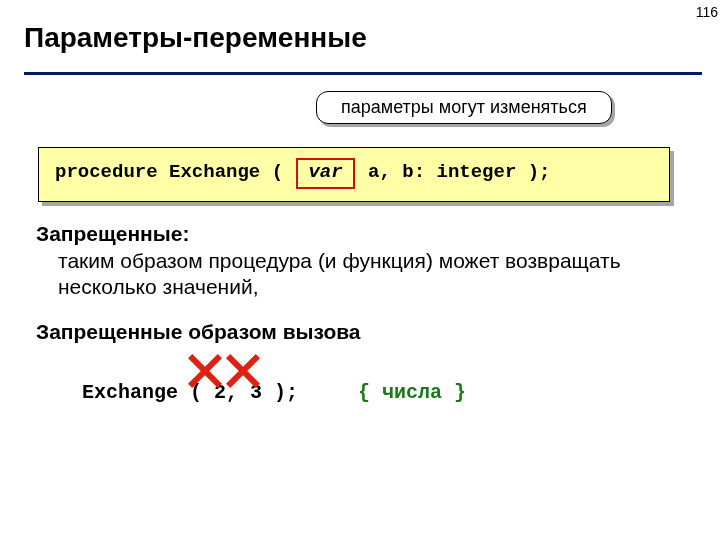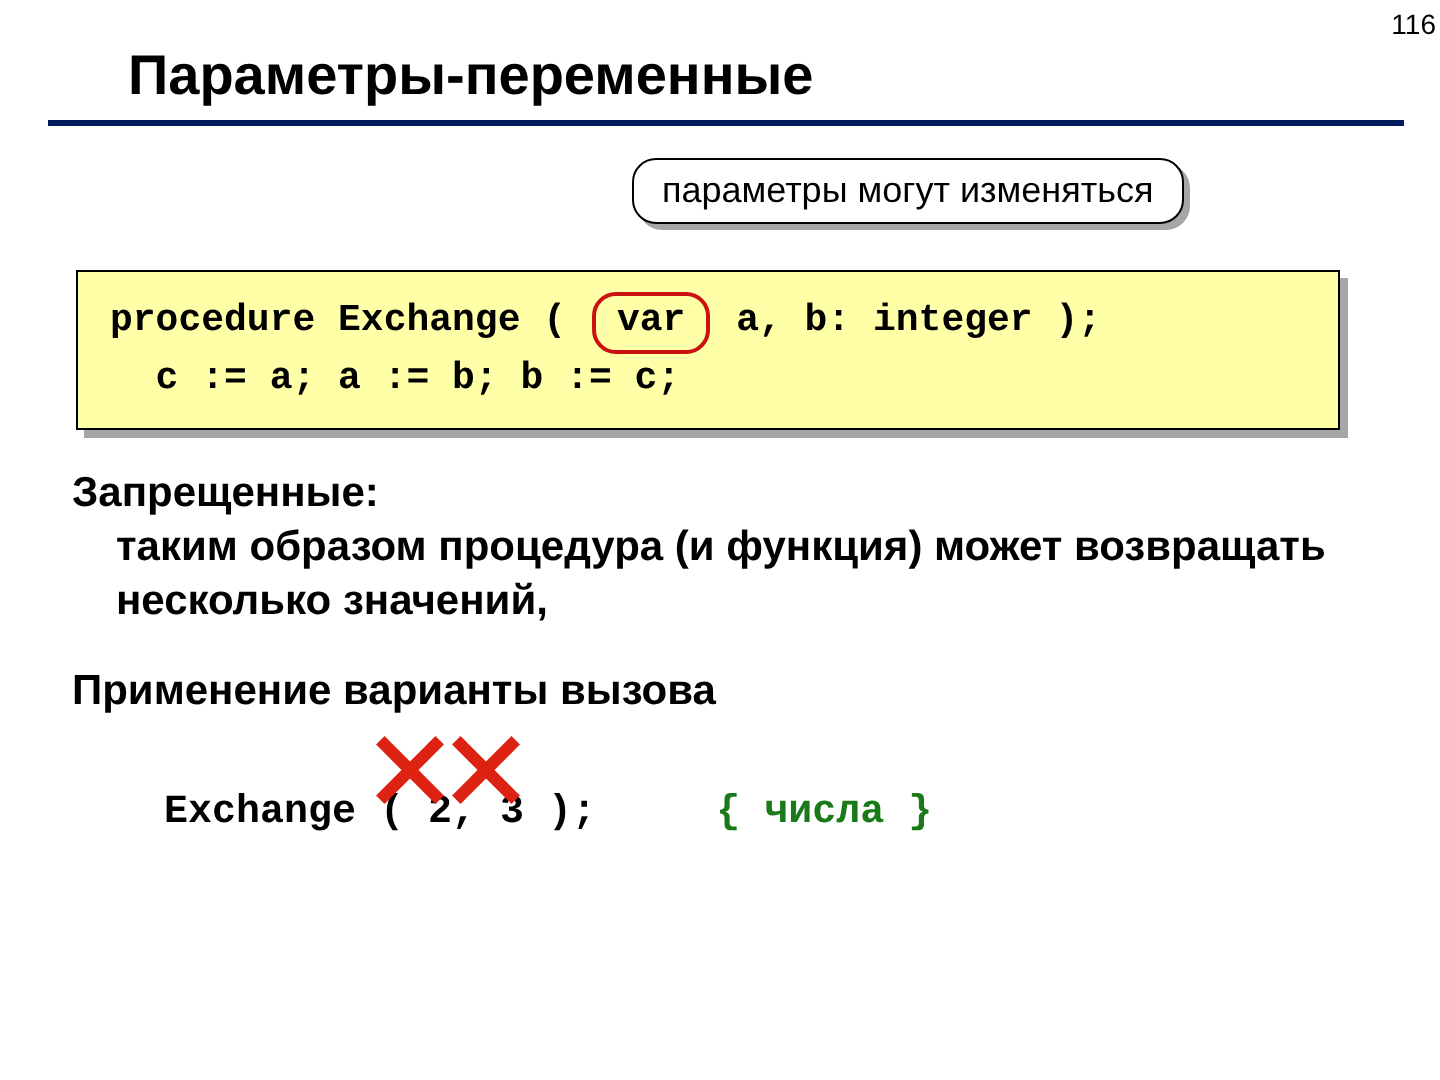--- a/index.html
+++ b/index.html
@@ -16,73 +16,73 @@
   .page-num {
     position: absolute;
     top: 4px;
     right: 2px;
     font-size: 14px;
     font-weight: normal;
   }
   .title {
     font-size: 28px;
     font-weight: bold;
-    padding: 22px 0 6px 24px;
-    margin-left: 40px;
+    padding: 22px 0 18px 24px;
   }
   .title-rule {
     border-bottom: 3px solid #001b5e;
     margin: 0 18px 0 24px;
   }
   .callout-wrap {
     position: relative;
     margin: 16px 0 8px 0;
     height: 48px;
   }
   .callout {
     position: absolute;
     left: 316px;
     top: 0;
     background: #fff;
     border: 1.5px solid #000;
     border-radius: 12px;
-    padding: 5px 14px;
+    padding: 5px 24px;
     font-size: 18px;
     box-shadow: 3px 3px 0 rgba(0,0,0,.35);
   }
   .codebox {
     margin: 0 50px 0 38px;
     background: #ffffa8;
     border: 1.5px solid #000;
     box-shadow: 4px 4px 0 rgba(0,0,0,.35);
     padding: 10px 16px 12px 16px;
     font-family: "Courier New", monospace;
     font-size: 19px;
     font-weight: bold;
     line-height: 1.35;
     white-space: pre;
   }
   .code-line2, .code-line3, .code-line4, .code-line5 { display:block; }
   .var-chip {
     display:inline-block;
     border: 2px solid #c11;
-    border-radius: 12px;
+    border-radius: 0;
     padding: 0 10px 1px 10px;
     margin: 0 2px;
+    font-style: italic;
   }
   .section-h {
     font-family: Arial, sans-serif;
     font-size: 21px;
     font-weight: bold;
     margin: 20px 0 2px 36px;
   }
   .section-p {
     font-family: Arial, sans-serif;
     font-size: 21px;
-    font-weight: bold;
+    font-weight: normal;
     margin: 0 30px 0 58px;
     line-height: 1.25;
   }
   .forbidden-line {
     font-family: "Courier New", monospace;
     font-size: 20px;
     font-weight: bold;
     margin: 14px 16px 0 58px;
     position: relative;
     white-space: pre;
@@ -112,24 +112,24 @@
 <div class="page-num">116</div>
 
 <div class="title">Параметры-переменные</div>
 <div class="title-rule"></div>
 
 <div class="callout-wrap">
   <div class="callout">параметры могут изменяться</div>
 </div>
 
 <div class="codebox"><span>procedure Exchange ( </span><span class="var-chip">var</span><span> a, b: integer );</span>
-<span class="code-line4">  c := a; a := b; b := c;</span></div>
+</div>
 
 <div class="section-h">Запрещенные:</div>
 <div class="section-p">таким образом процедура (и функция) может возвращать несколько значений,</div>
 
-<div class="section-h">Применение варианты вызова</div>
+<div class="section-h">Запрещенные образом вызова</div>
 
 <div class="forbidden-line">
   <span>Exchange ( 2, 3 );     </span><span class="comment">{ числа }</span>
   <span class="cross" style="left:130px; top:-4px;"></span>
   <span class="cross" style="left:168px; top:-4px;"></span>
 </div>
 
 </body></html>

